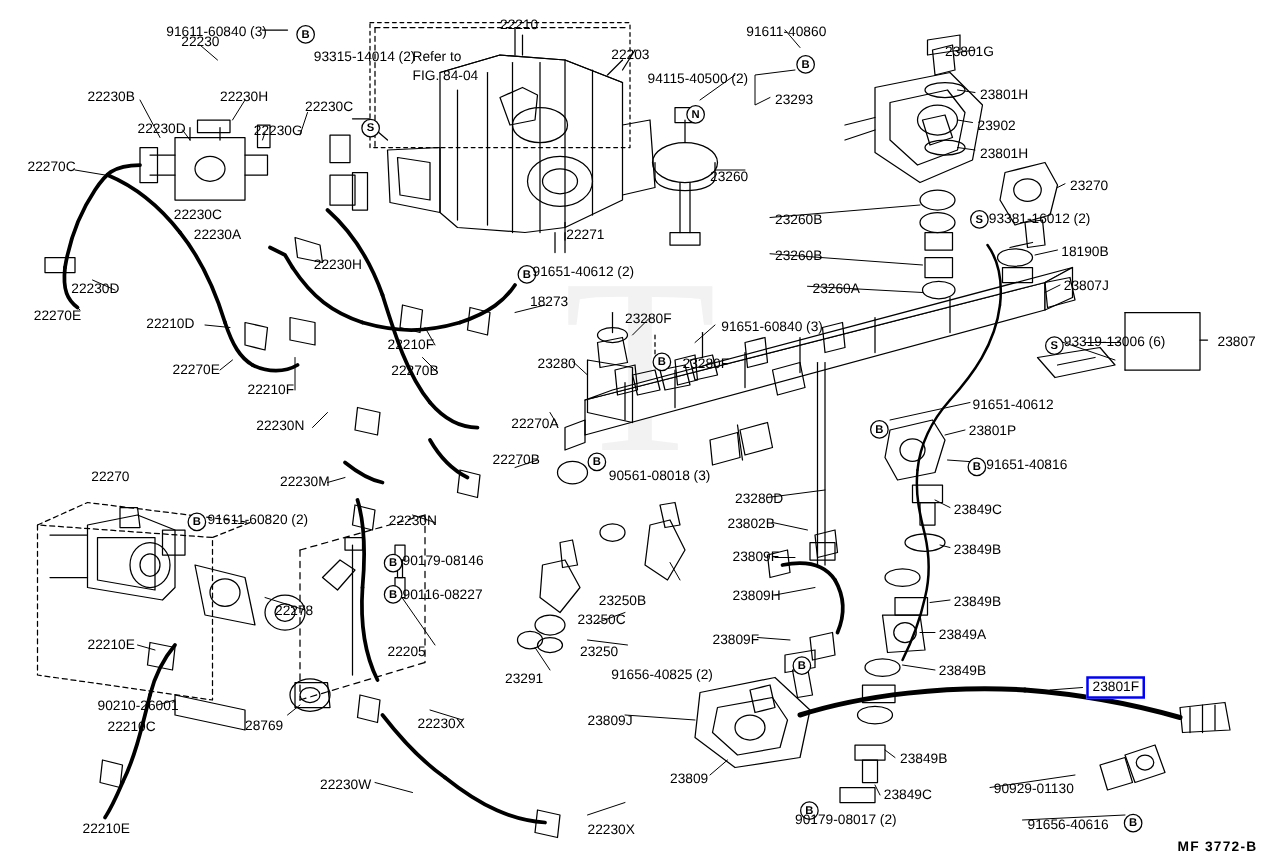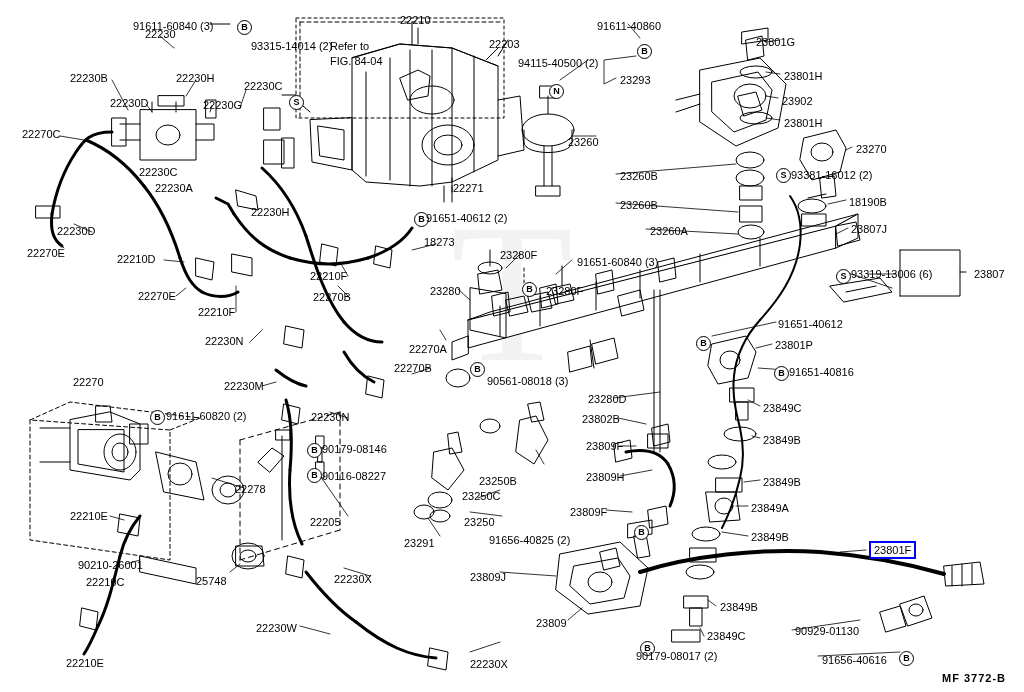--- a/index.html
+++ b/index.html
@@ -392,32 +392,32 @@
   <div class="lbl" style="left:251px;top:206px;">22230H</div>
   <div class="lbl" style="left:117px;top:253px;">22210D</div>
   <div class="lbl" style="left:138px;top:290px;">22270E</div>
   <div class="lbl" style="left:198px;top:306px;">22210F</div>
   <div class="lbl" style="left:310px;top:270px;">22210F</div>
   <div class="lbl" style="left:313px;top:291px;">22270B</div>
   <div class="lbl" style="left:424px;top:236px;">18273</div>
   <div class="lbl" style="left:426px;top:212px;">91651-40612 (2)</div>
   <div class="lbl" style="left:453px;top:182px;">22271</div>
   <div class="lbl" style="left:205px;top:335px;">22230N</div>
-  <div class="lbl" style="left:409px;top:333px;margin-top:10px;">22270A</div>
+  <div class="lbl" style="left:409px;top:333px;">22270A</div>
   <div class="lbl" style="left:394px;top:362px;">22270B</div>
   <div class="lbl" style="left:224px;top:380px;">22230M</div>
   <div class="lbl" style="left:73px;top:376px;">22270</div>
   <div class="lbl" style="left:166px;top:410px;">91611-60820 (2)</div>
   <div class="lbl" style="left:311px;top:411px;">22230N</div>
   <div class="lbl" style="left:322px;top:443px;">90179-08146</div>
   <div class="lbl" style="left:322px;top:470px;">90116-08227</div>
-  <div class="lbl" style="left:215px;top:483px;padding-left:20px;">22278</div>
+  <div class="lbl" style="left:200px;top:483px;padding-left:20px;">22278</div>
   <div class="lbl" style="left:70px;top:510px;">22210E</div>
   <div class="lbl" style="left:78px;top:559px;">90210-26001</div>
-  <div class="lbl" style="left:196px;top:575px;">25748</div>
+  <div class="lbl" style="left:196px;top:575px;">28769</div>
   <div class="lbl" style="left:310px;top:516px;">22205</div>
   <div class="lbl" style="left:334px;top:573px;">22230X</div>
   <div class="lbl" style="left:86px;top:576px;">22210C</div>
   <div class="lbl" style="left:256px;top:622px;">22230W</div>
   <div class="lbl" style="left:66px;top:657px;">22210E</div>
   <div class="lbl" style="left:470px;top:658px;">22230X</div>
   <div class="lbl" style="left:500px;top:249px;">23280F</div>
   <div class="lbl" style="left:577px;top:256px;">91651-60840 (3)</div>
   <div class="lbl" style="left:430px;top:285px;">23280</div>
   <div class="lbl" style="left:546px;top:285px;">23280F</div>

